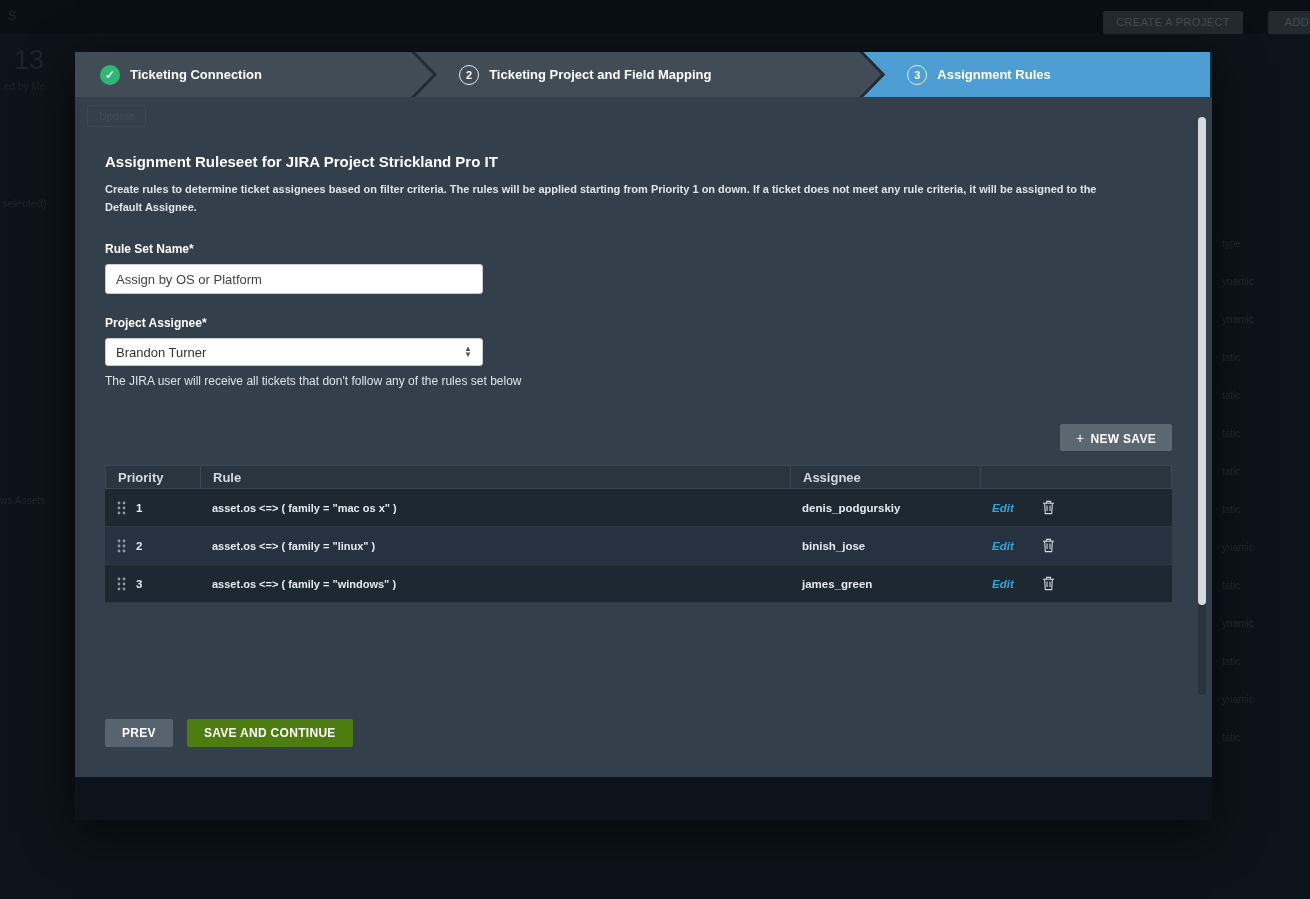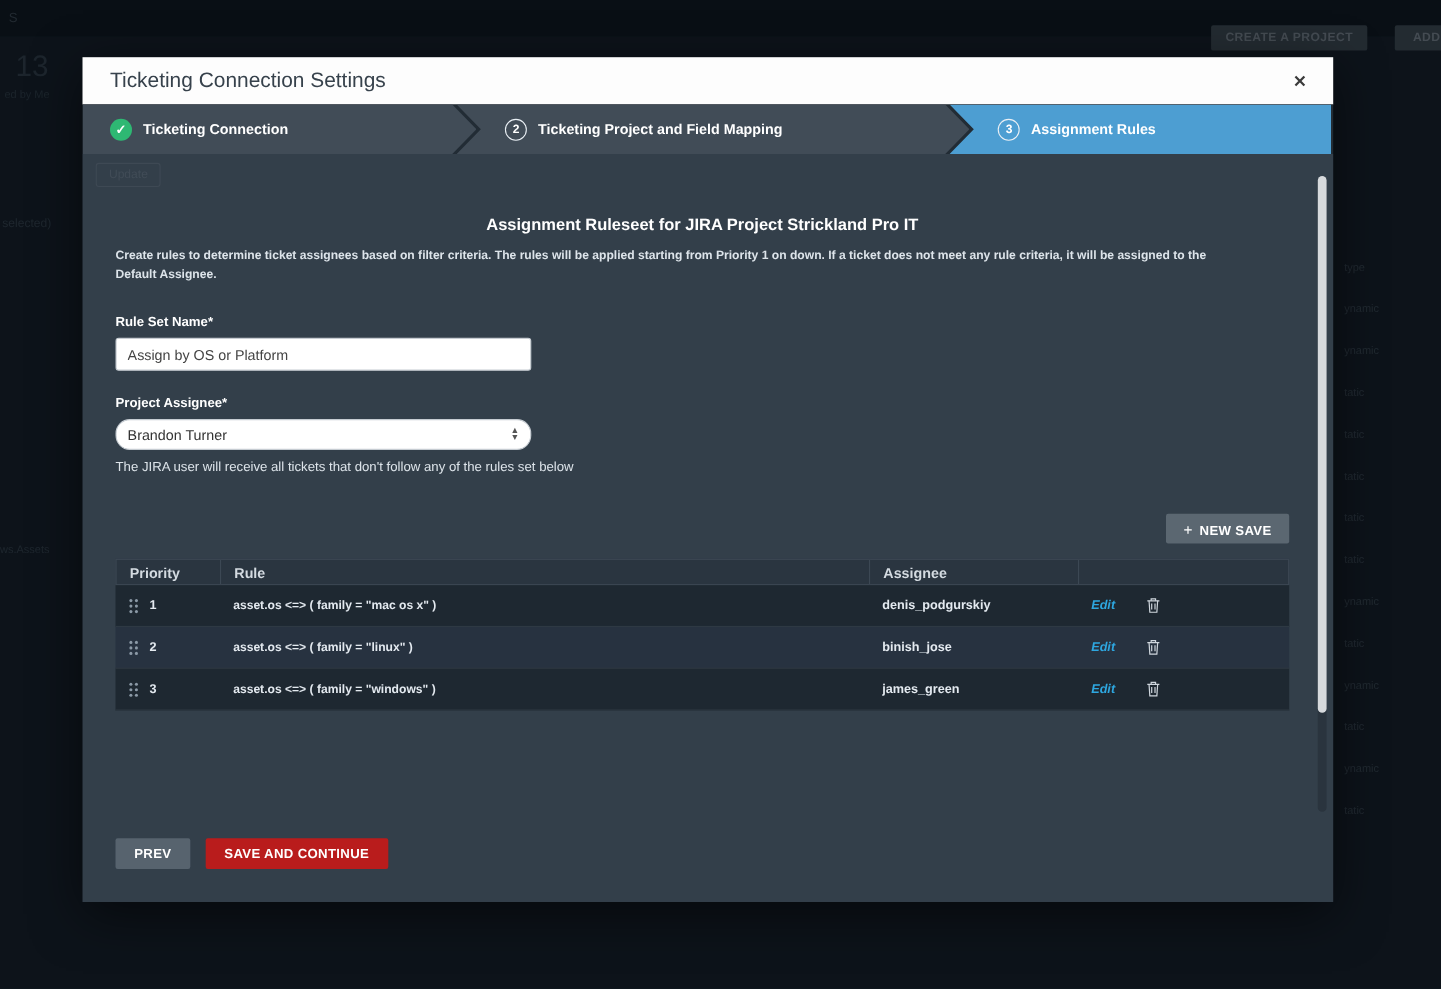--- a/index.html
+++ b/index.html
@@ -9,23 +9,23 @@
     background:#141d26;
     position:relative;
     color:#fff;
   }
 
   
   .page { position:absolute; inset:0; }
   .topbar { position:absolute; left:0; top:0; width:100%; height:33px; background:#0d151c; }
   .topbar-frag { position:absolute; left:8px; top:9px; font-size:12px; color:#3a444e; }
   .tb-btn {
-    position:absolute; top:23px; height:23px; padding:0 13px;
+    position:absolute; top:11px; height:23px; padding:0 13px;
     background:#3d474f; color:#78828b; border:none; border-radius:2px;
-    font-size:11px; font-weight:bold; letter-spacing:.4px; line-height:23px;
+    font-size:11px; font-weight:normal; letter-spacing:.4px; line-height:23px;
     font-family:"Liberation Sans", sans-serif;
   }
   .tb-create { right:67px; }
   .tb-add { right:-16px; width:58px; }
   .big-num { position:absolute; left:14px; top:45px; font-size:27px; color:#323d47; }
   .owned-frag { position:absolute; left:4px; top:81px; font-size:10px; color:#2e3943; }
   .left-frag { position:absolute; font-size:11px; color:#343f49; }
   .left-frag-0 { left:2px; top:197px; }
   .left-frag-1 { left:0px; top:495px; font-size:10px; }
   .right-frag { position:absolute; left:1222px; font-size:10px; color:#39434d; }
@@ -70,33 +70,33 @@
 
   
   .modal-body {
     height:680px; background:#333f4a; position:relative;
     padding:0 40px 0 30px; overflow:hidden;
   }
   .ghost-btn {
     position:absolute; left:12px; top:8px; padding:4px 11px;
     border:1px solid #3e4954; color:#414c57; font-size:11px; border-radius:3px;
   }
-  .content-heading { font-size:15px; font-weight:bold; color:#fff; margin:56px 0 10px;text-align:center; }
+  .content-heading { font-size:15px; font-weight:bold; color:#fff; margin:56px 0 10px; }
   .content-desc {
     font-size:11px; color:#dde4ea; line-height:18px; width:1020px; margin-bottom:26px;
     font-weight:bold;
   }
   .field-label { display:block; font-size:12px; font-weight:bold; color:#fff; margin-bottom:8px; }
   .text-input {
     width:378px; height:30px; background:#fff; border:1px solid #c6ccd2; border-radius:3px;
     padding:0 10px; font-size:13px; color:#444; font-family:"Liberation Sans", sans-serif;
   }
   .label-assignee { margin-top:22px; }
   .select-box {
-    width:378px; height:28px; background:#fff; border:1px solid #c6ccd2; border-radius:13px;
+    width:378px; height:28px; background:#fff; border:1px solid #c6ccd2; border-radius:3px;
     display:flex; align-items:center; padding:0 10px; cursor:pointer;
   }
   .select-value { flex:1; font-size:13px; color:#333; }
   .select-arrows { display:flex; flex-direction:column; line-height:6px; font-size:8px; color:#555; }
   .field-help { font-size:12px; color:#dde4ea; margin-top:8px; font-weight:normal; }
 
   .new-rule-row { width:1067px; margin-top:36px; text-align:right; }
   .btn {
     border:none; border-radius:2px; color:#fff; font-weight:bold; font-size:12px;
     font-family:"Liberation Sans", sans-serif; cursor:pointer; letter-spacing:.3px;
@@ -128,21 +128,21 @@
   
   .scrollbar-track {
     position:absolute; right:6px; top:20px; width:8px; height:578px;
     background:#2a343e; border-radius:4px;
   }
   .scrollbar-thumb { width:8px; height:488px; background:#d7dadd; border-radius:4px; }
 
   
   .footer-row { margin-top:116px; display:flex; }
   .btn-prev { background:#57636e; height:28px; padding:0 17px; }
-  .btn-save { background:#b91c1c; height:28px; padding:0 17px; margin-left:14px; }
+  .btn-save { background:#4d7c0f; height:28px; padding:0 17px; margin-left:14px; }
 </style>
 </head>
 <body>
 
 <div class="page">
   <div class="topbar">
     <span class="topbar-frag">S</span>
     <button class="tb-btn tb-create">CREATE A PROJECT</button>
     <button class="tb-btn tb-add">ADD</button>
   </div>
@@ -164,24 +164,20 @@
       <span class="right-frag" style="top: 618px;">ynamic</span>
       <span class="right-frag" style="top: 656px;">tatic</span>
       <span class="right-frag" style="top: 694px;">ynamic</span>
       <span class="right-frag" style="top: 732px;">tatic</span>
     </div>
   <div class="overlay"></div>
 </div>
 
 <div class="modal">
 
-  <div class="modal-header">
-    <div class="modal-title">Ticketing Connection Settings</div>
-    <button class="modal-close">✕</button>
-  </div>
 
   <div class="stepper">
     <div class="step step-1">
       <span class="step-check">✓</span>
       <span class="step-label">Ticketing Connection</span>
     </div>
     <div class="step step-2">
       <span class="step-num">2</span>
       <span class="step-label">Ticketing Project and Field Mapping</span>
     </div>

